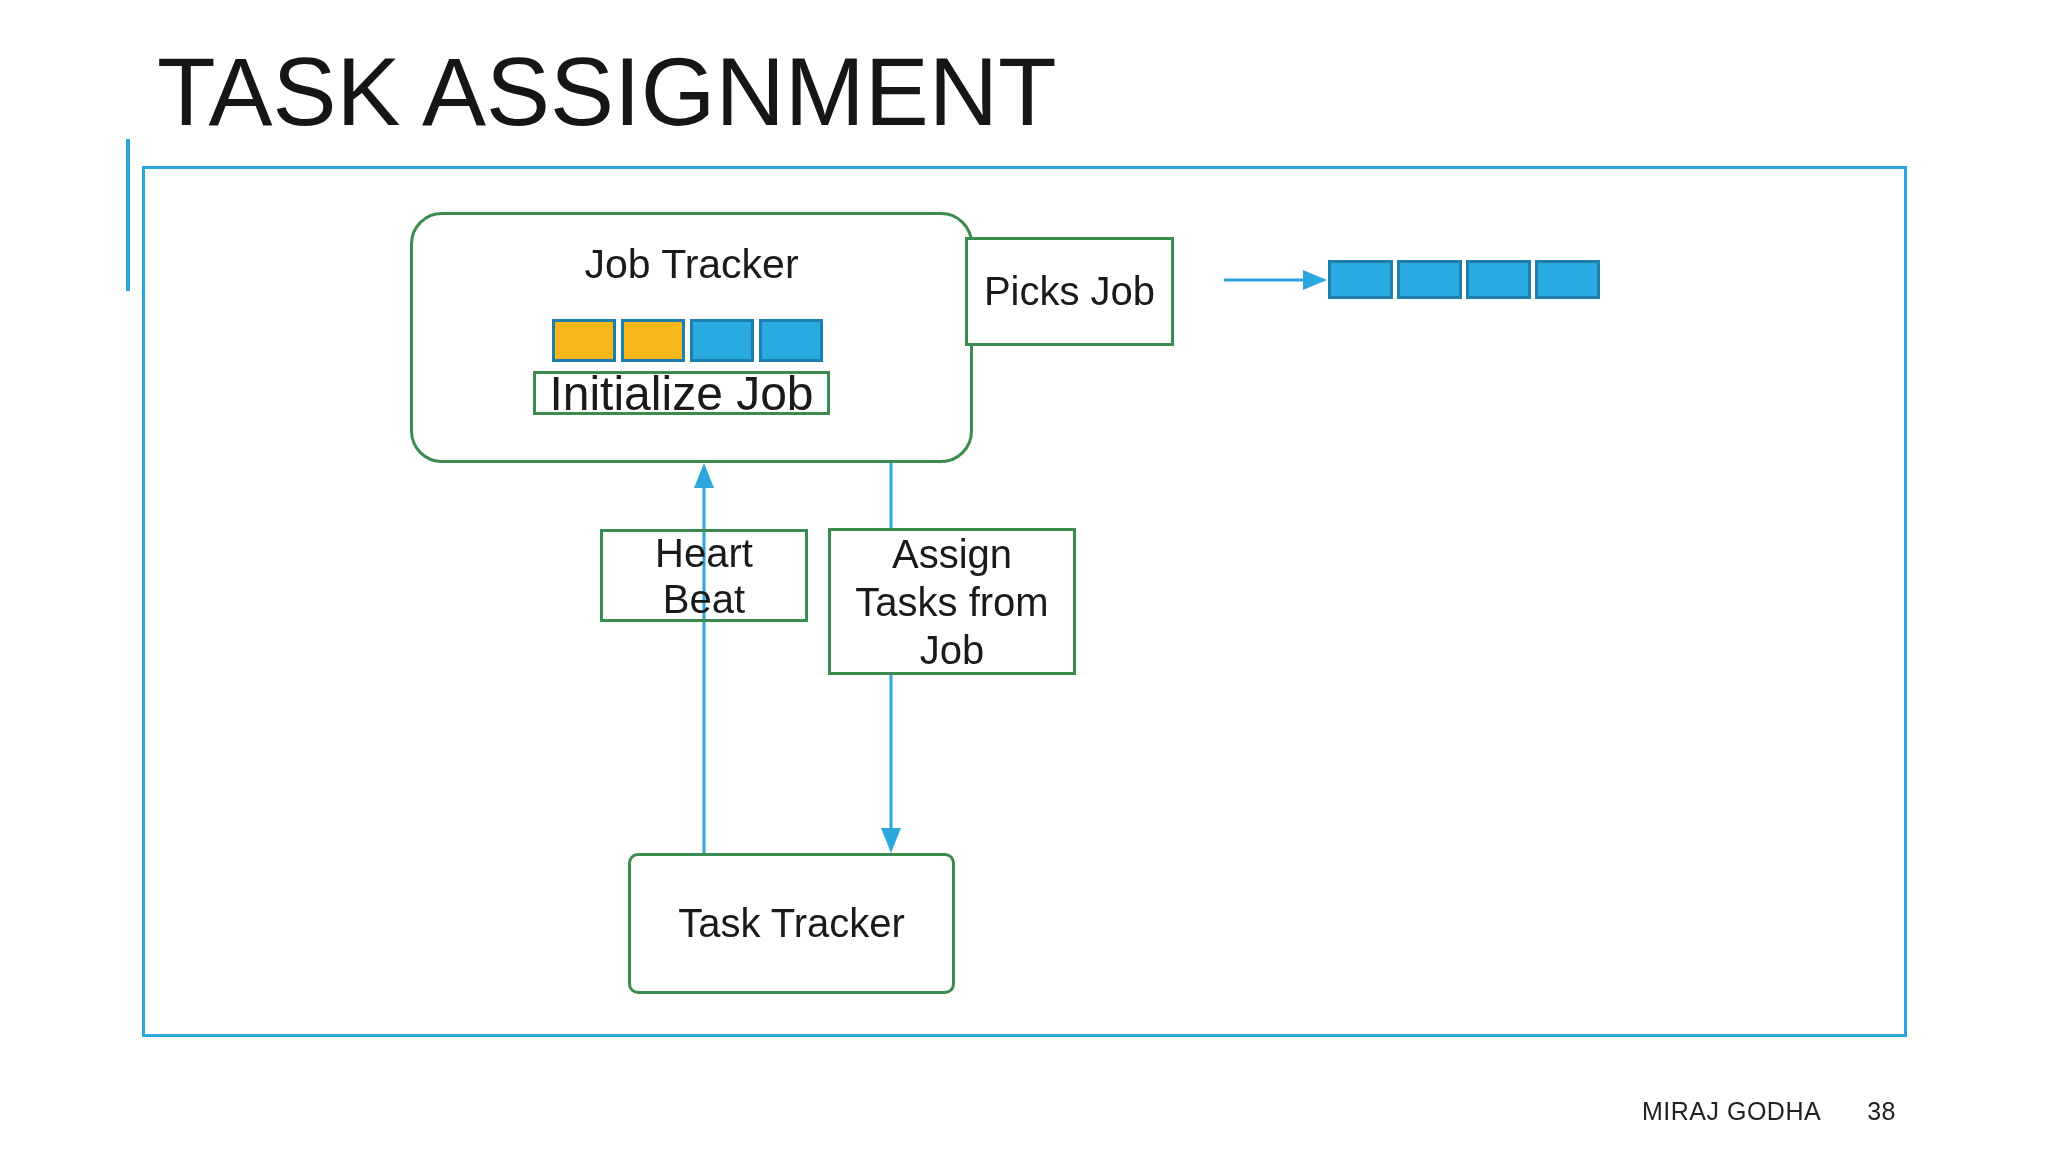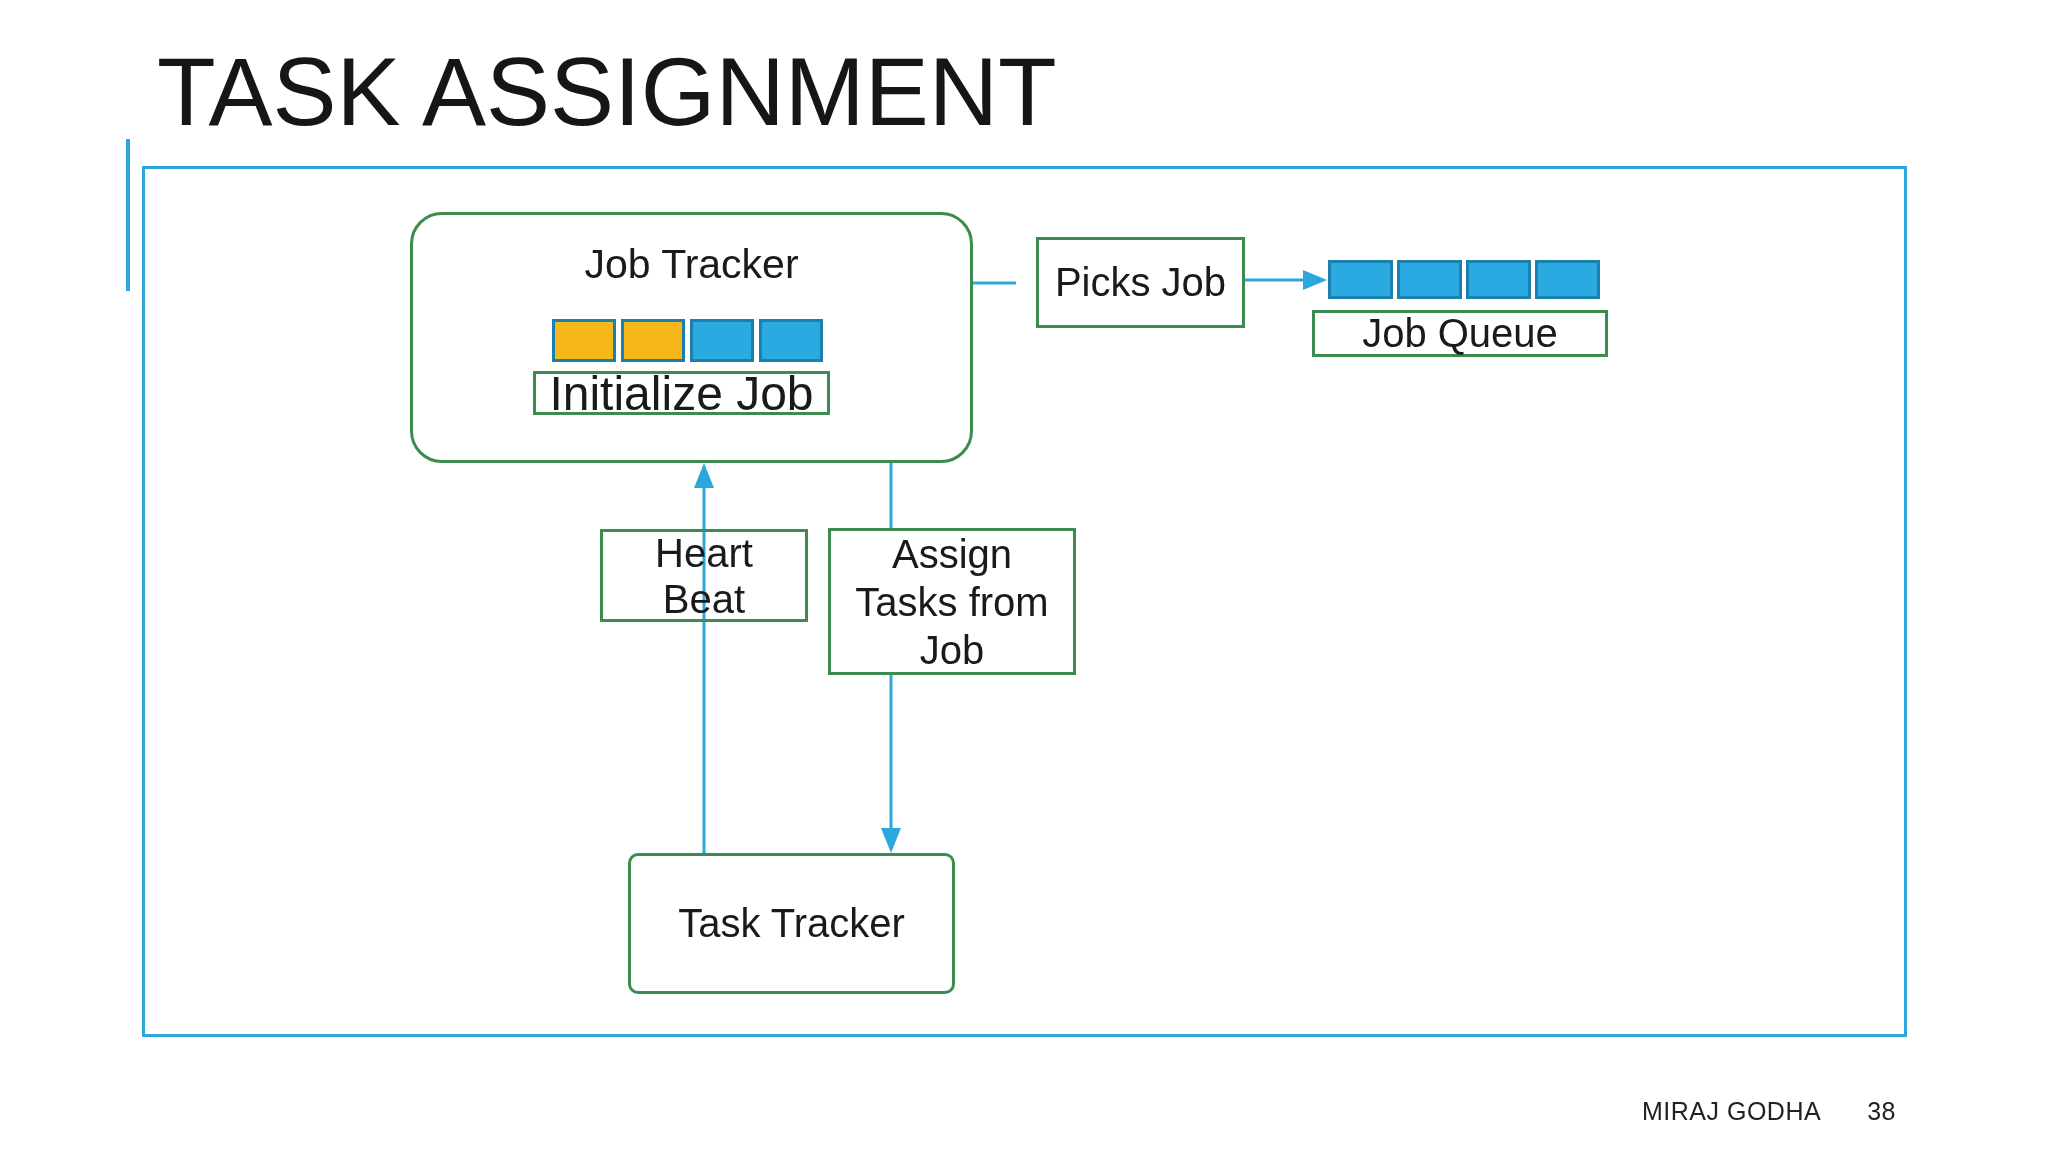--- a/index.html
+++ b/index.html
@@ -92,21 +92,21 @@
     left: 120px; top: 156px;
     width: 297px; height: 44px;
     box-sizing: border-box;
     border: 3px solid var(--outline-green);
     background: #ffffff;
     display: flex; align-items: center; justify-content: center;
     font-size: 48px;
   }
 
   
-  .picks-job { left: 1036px; top: 237px; width: 209px; height: 91px; }
+  .picks-job { left: 965px; top: 237px; width: 209px; height: 109px; }
 
   
   .queue-slots { left: 1328px; top: 260px; gap: 4px; }
   .queue-slots .slot { width: 65px; height: 39px; }
   .job-queue { left: 1312px; top: 310px; width: 296px; height: 47px; }
 
   
   .heart-beat { left: 600px; top: 529px; width: 208px; height: 93px; font-size: 40px; line-height: 46px; }
 
   
@@ -165,23 +165,20 @@
     <span>Picks Job</span>
   </div>
 
   <div class="slot-row queue-slots">
       <div class="slot slot-blue"></div>
       <div class="slot slot-blue"></div>
       <div class="slot slot-blue"></div>
       <div class="slot slot-blue"></div>
     </div>
 
-  <div class="rect-box job-queue">
-    <span>Job Queue</span>
-  </div>
 
   <div class="rect-box assign">
     <span class="multiline">Assign
 Tasks from
 Job</span>
   </div>
 
   <div class="rect-box heart-beat no-fill">
     <span class="multiline">Heart
 Beat</span>

